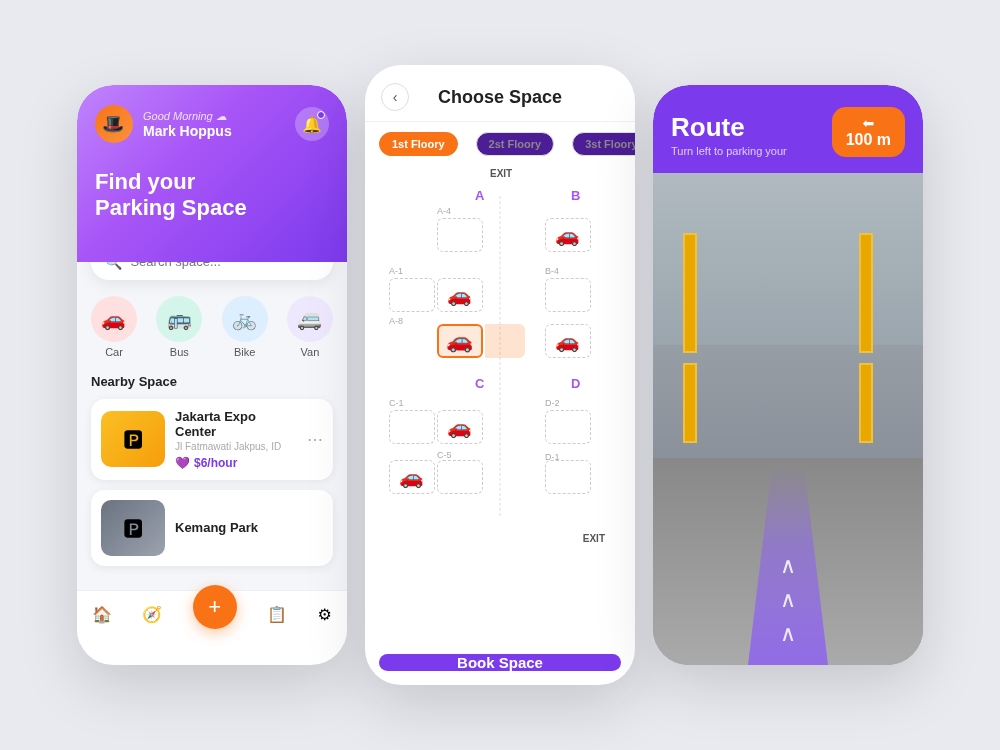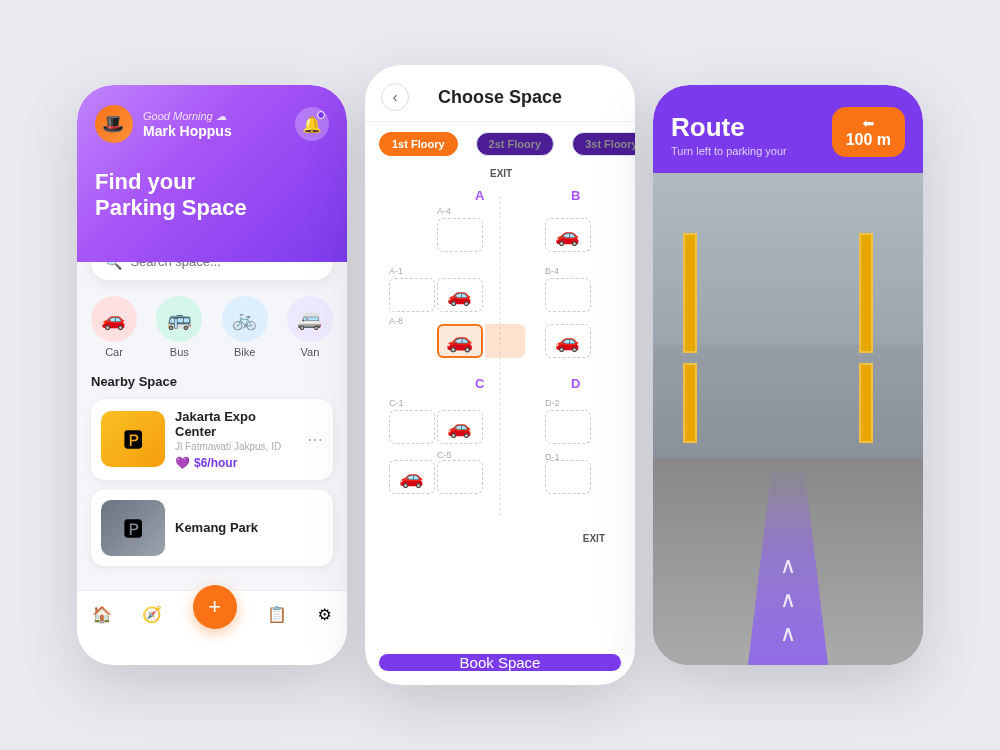--- a/index.html
+++ b/index.html
@@ -303,21 +303,21 @@
       background: rgba(249,115,22,0.15);
       border: 2px solid #f97316;
     }
     .s2-book-btn {
       margin: 10px 14px 14px;
       background: #7c3aed;
       color: #fff;
       border-radius: 20px;
       text-align: center;
       font-size: 15px;
-      font-weight: 400;
+      font-weight: 700;
     }
     
     .center-line {
       position: absolute;
       left: 50%;
       top: 30px;
       bottom: 30px;
       width: 1px;
       border-left: 1.5px dashed #ddd;
       transform: translateX(-50%);

